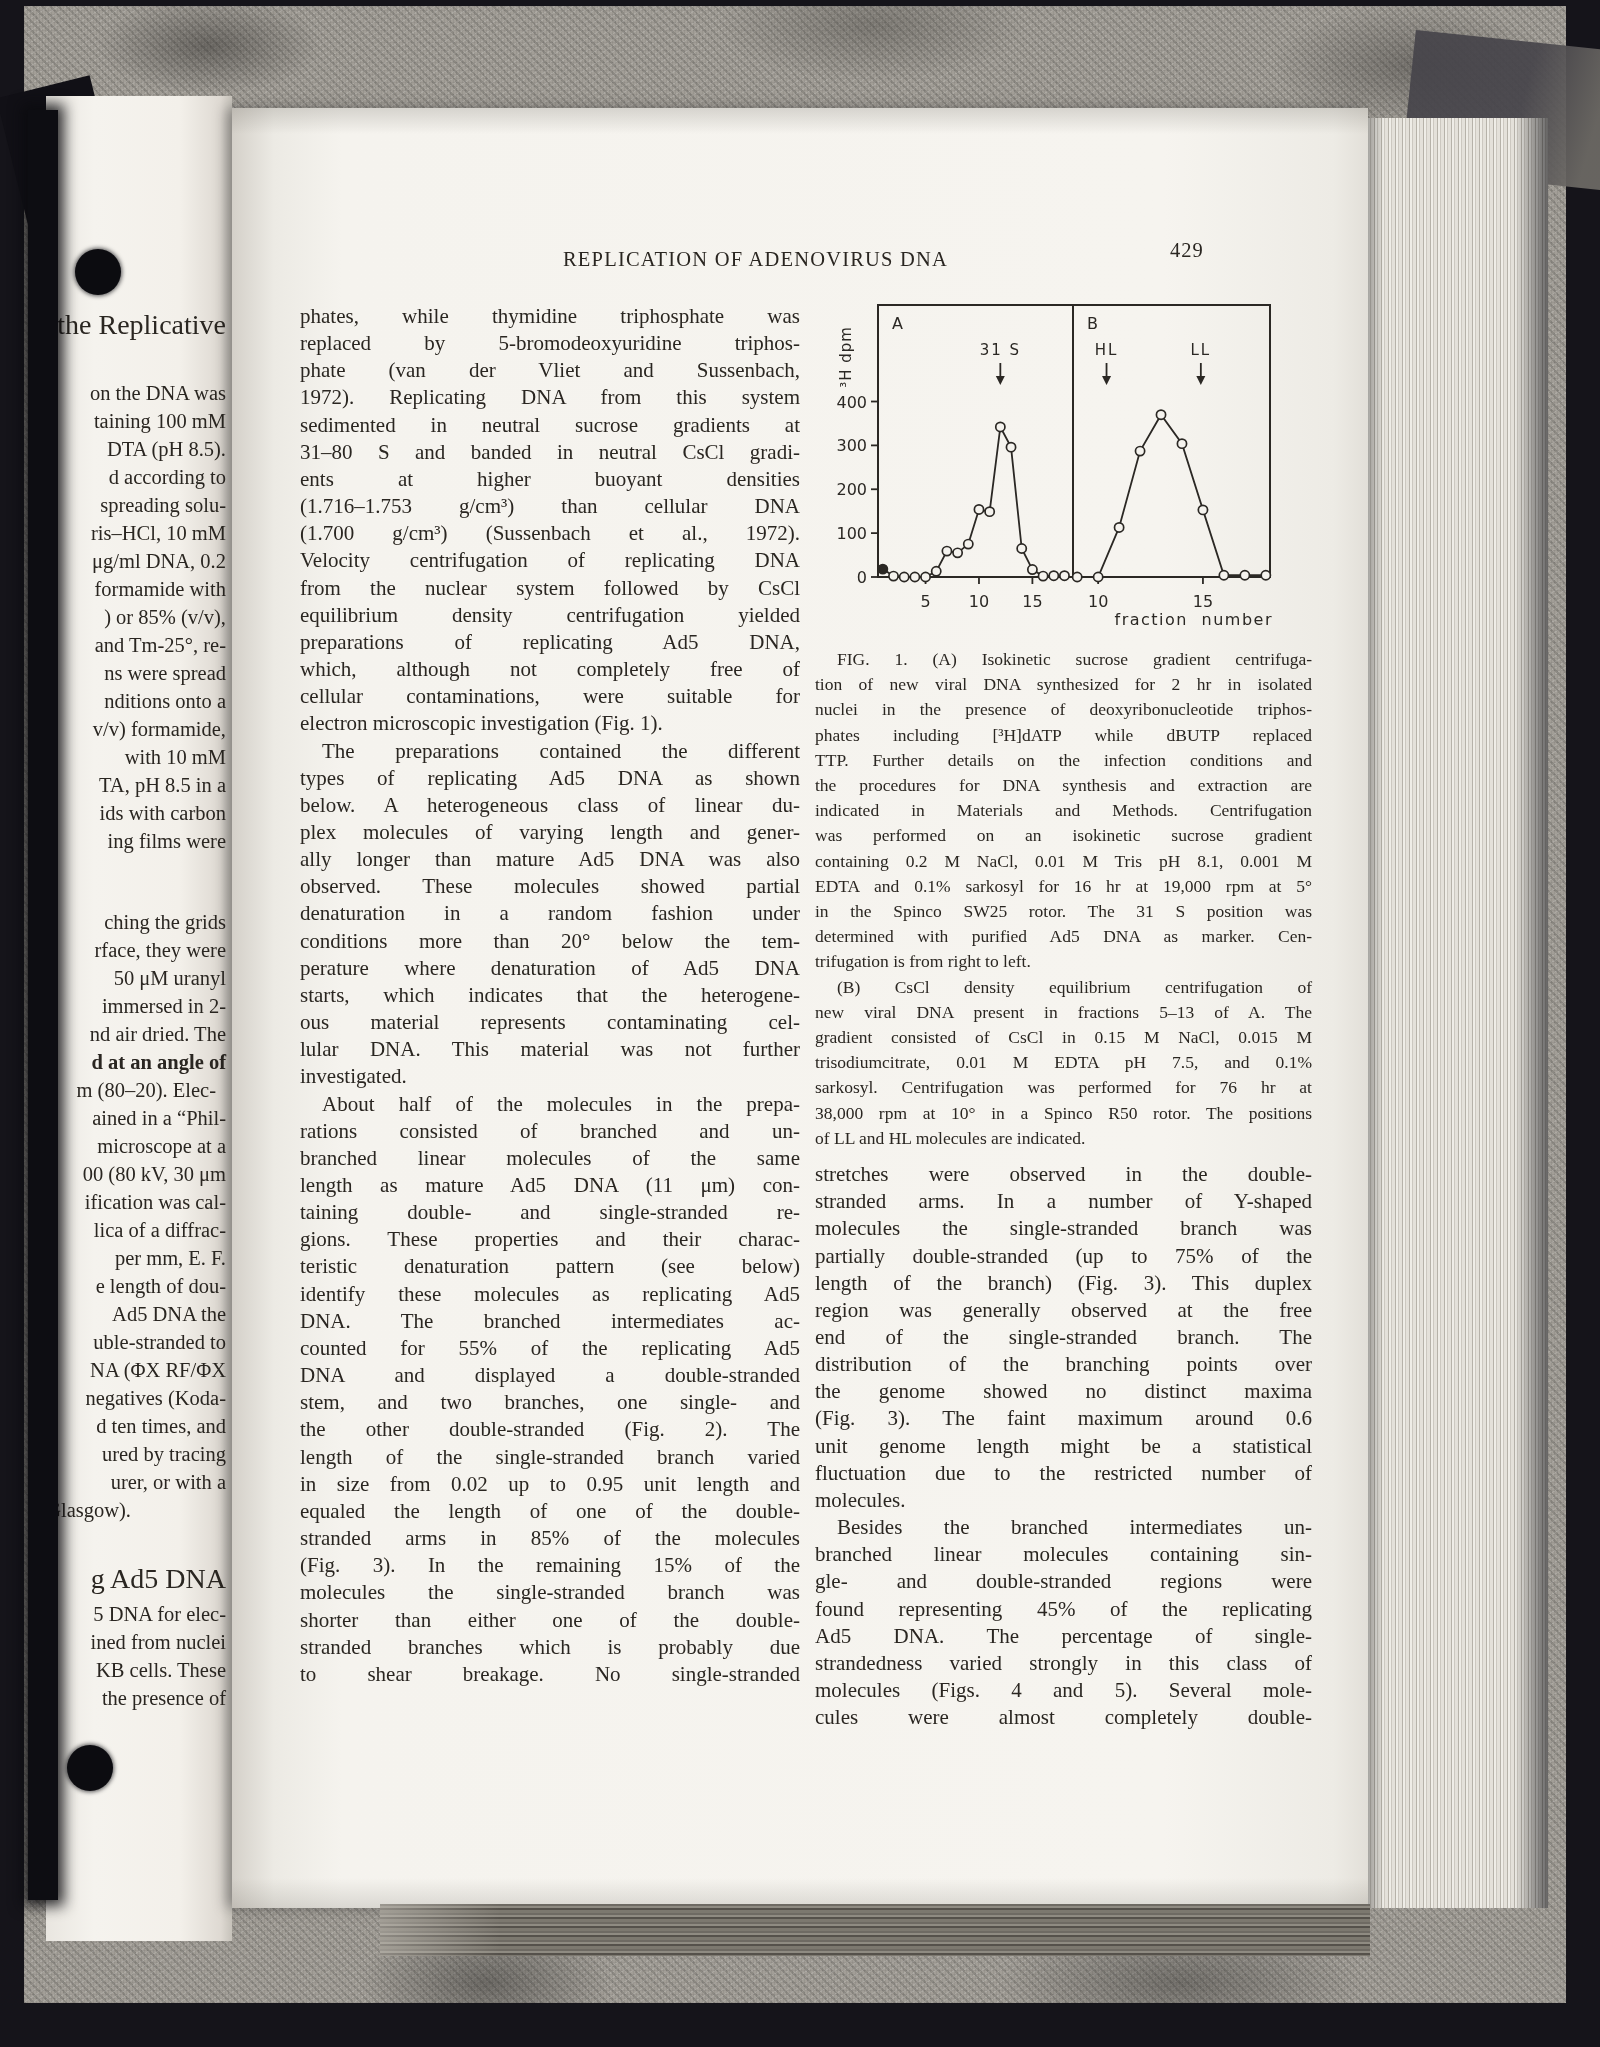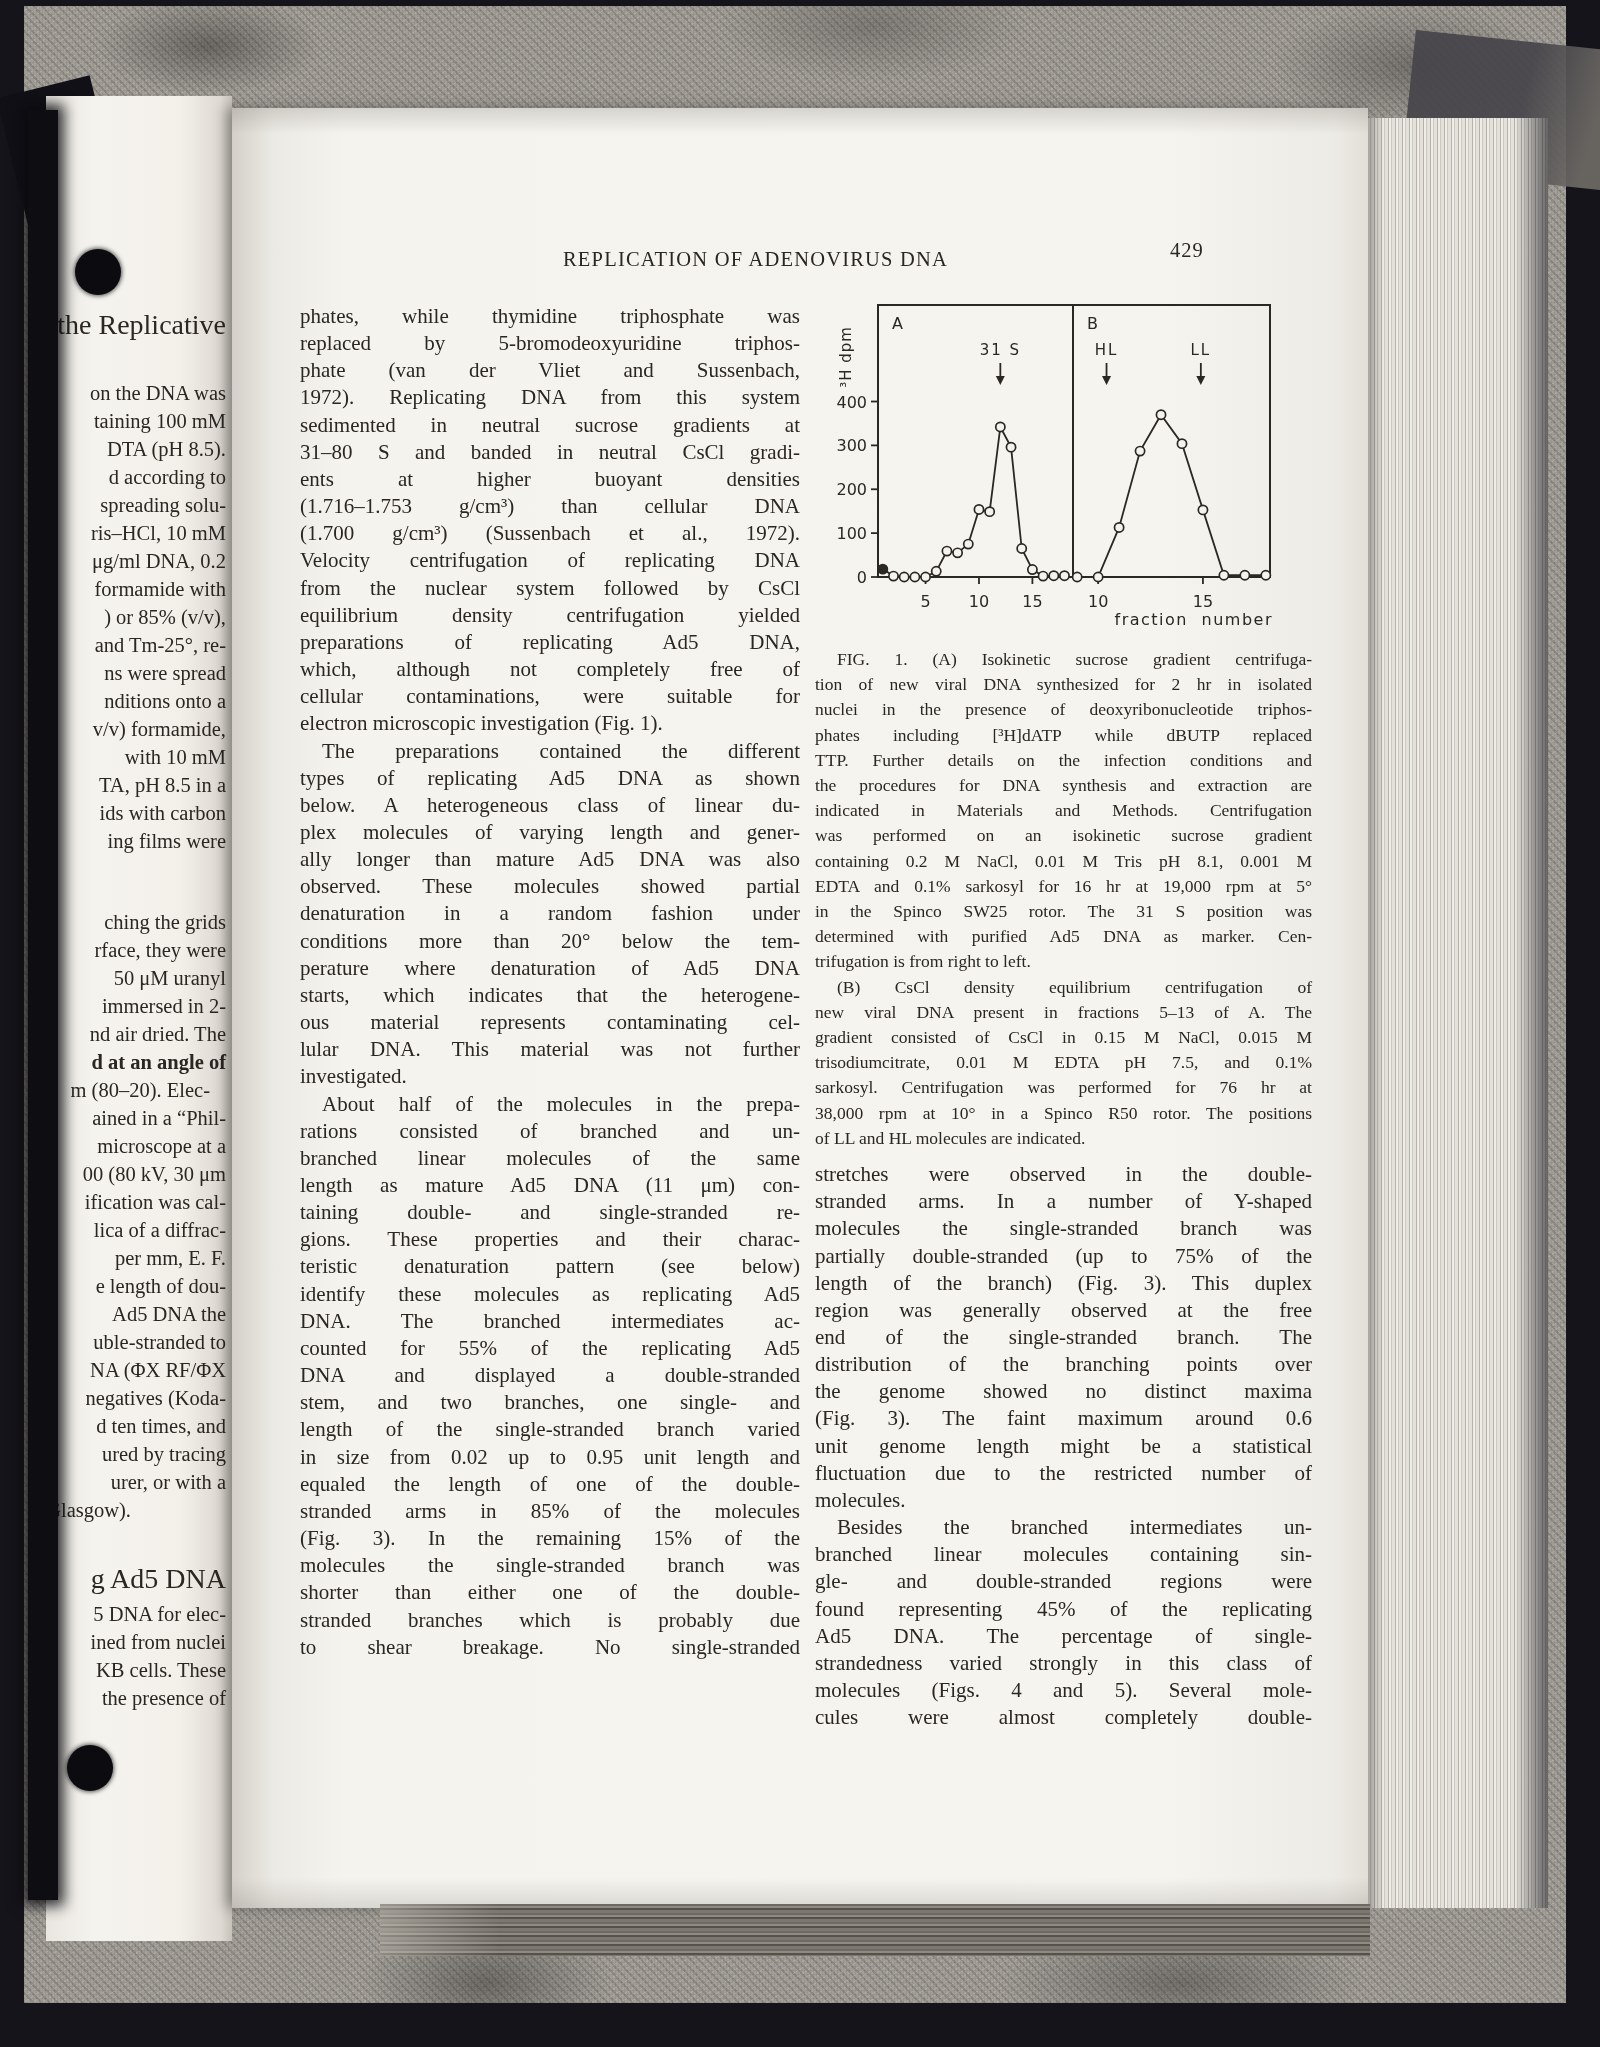--- a/index.html
+++ b/index.html
@@ -94,21 +94,21 @@
     <div class="strip-line" style="top: 648px; right: 6px;">with 10 mM</div>
     <div class="strip-line" style="top: 676px; right: 6px;">TA, pH 8.5 in a</div>
     <div class="strip-line" style="top: 704px; right: 6px;">ids with carbon</div>
     <div class="strip-line" style="top: 732px; right: 6px;">ing films were</div>
     <div class="strip-line" style="top: 813px; right: 6px;">ching the grids</div>
     <div class="strip-line" style="top: 841px; right: 6px;">rface, they were</div>
     <div class="strip-line" style="top: 869px; right: 6px;">50 μM uranyl</div>
     <div class="strip-line" style="top: 897px; right: 6px;">immersed in 2-</div>
     <div class="strip-line" style="top: 925px; right: 6px;">nd air dried. The</div>
     <div class="strip-line" style="top: 953px; right: 6px; font-weight: bold;">d at an angle of</div>
-    <div class="strip-line" style="top: 981px; right: 22px;">m (80–20). Elec-</div>
+    <div class="strip-line" style="top: 981px; right: 16px;">m (80–20). Elec-</div>
     <div class="strip-line" style="top: 1009px; right: 6px;">ained in a “Phil-</div>
     <div class="strip-line" style="top: 1037px; right: 6px;">microscope at a</div>
     <div class="strip-line" style="top: 1065px; right: 6px;">00 (80 kV, 30 μm</div>
     <div class="strip-line" style="top: 1093px; right: 6px;">ification was cal-</div>
     <div class="strip-line" style="top: 1121px; right: 6px;">lica of a diffrac-</div>
     <div class="strip-line" style="top: 1149px; right: 6px;">per mm, E. F.</div>
     <div class="strip-line" style="top: 1177px; right: 6px;">e length of dou-</div>
     <div class="strip-line" style="top: 1205px; right: 6px; text-align: right;">Ad5 DNA the</div>
     <div class="strip-line" style="top: 1233px; right: 6px;">uble-stranded to</div>
     <div class="strip-line" style="top: 1261px; right: 6px;">NA (ΦX RF/ΦX</div>
@@ -171,20 +171,21 @@
         <div class="body-line">branched linear molecules of the same</div>
         <div class="body-line">length as mature Ad5 DNA (11 μm) con-</div>
         <div class="body-line">taining double- and single-stranded re-</div>
         <div class="body-line">gions. These properties and their charac-</div>
         <div class="body-line">teristic denaturation pattern (see below)</div>
         <div class="body-line">identify these molecules as replicating Ad5</div>
         <div class="body-line">DNA. The branched intermediates ac-</div>
         <div class="body-line">counted for 55% of the replicating Ad5</div>
         <div class="body-line">DNA and displayed a double-stranded</div>
         <div class="body-line">stem, and two branches, one single- and</div>
+        <div class="body-line">the other double-stranded (Fig. 2). The</div>
         <div class="body-line">length of the single-stranded branch varied</div>
         <div class="body-line">in size from 0.02 up to 0.95 unit length and</div>
         <div class="body-line">equaled the length of one of the double-</div>
         <div class="body-line">stranded arms in 85% of the molecules</div>
         <div class="body-line">(Fig. 3). In the remaining 15% of the</div>
         <div class="body-line">molecules the single-stranded branch was</div>
         <div class="body-line">shorter than either one of the double-</div>
         <div class="body-line">stranded branches which is probably due</div>
         <div class="body-line">to shear breakage. No single-stranded</div>
       </div>

